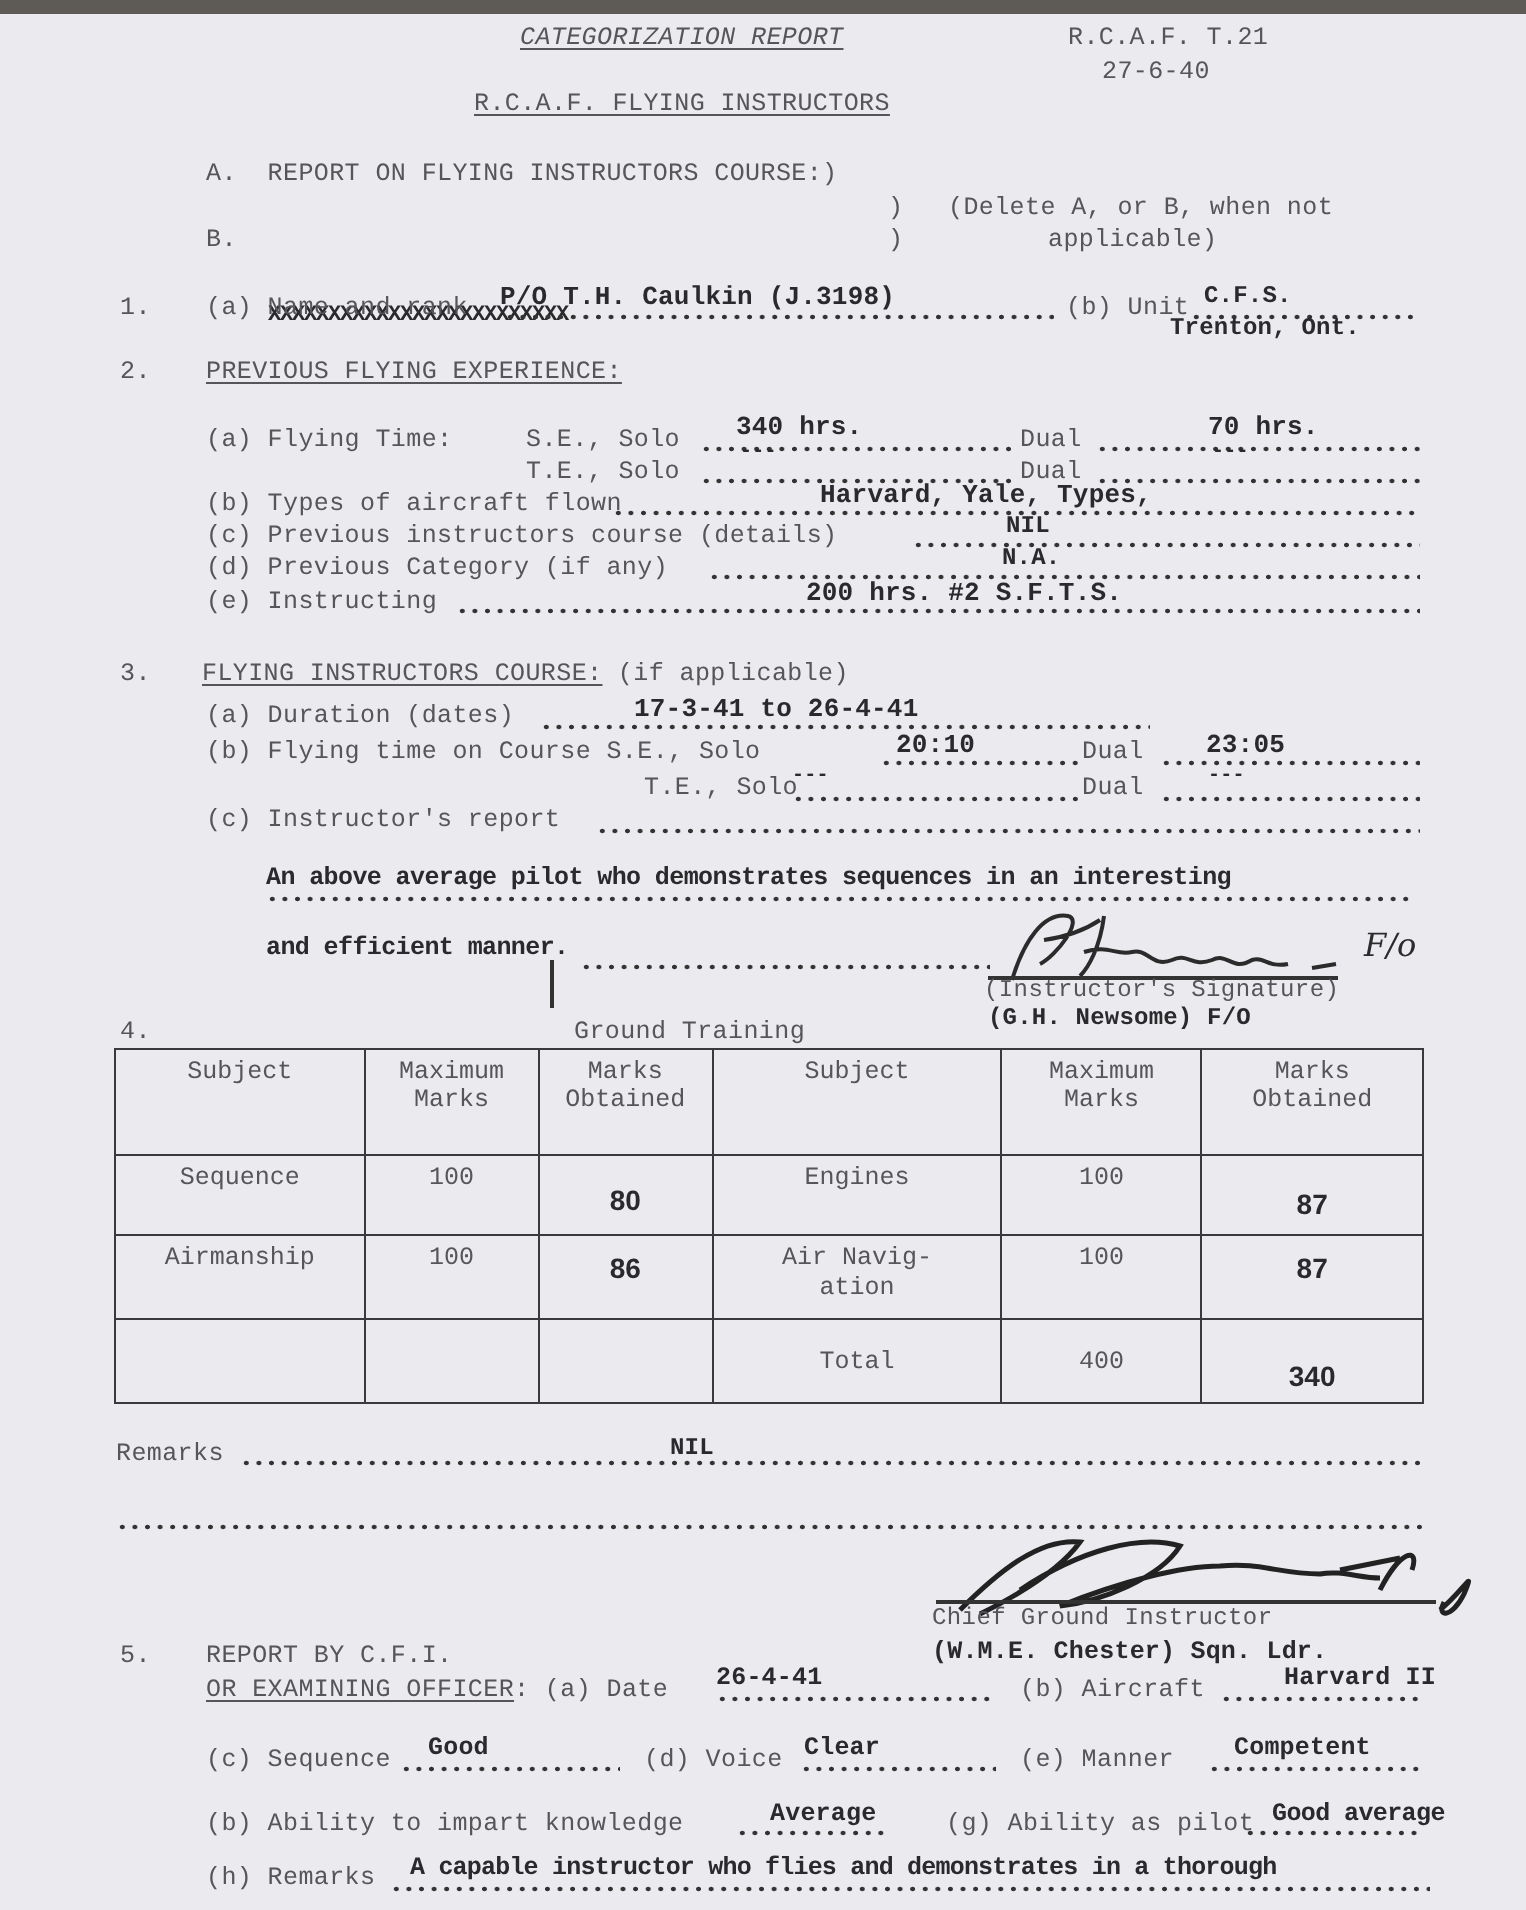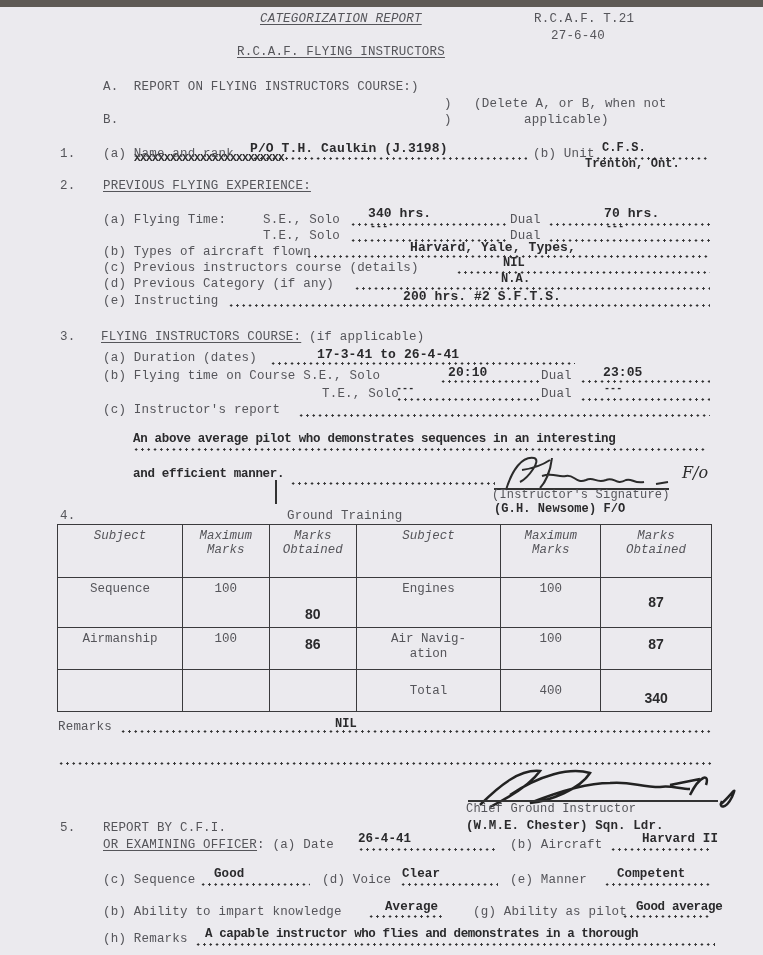--- a/index.html
+++ b/index.html
@@ -10,21 +10,21 @@
     color:#4a4a4e;
   }
   .topbar { position:absolute; left:0; top:0; width:763px; height:7px; background:#5e5a55; }
   .page { position:absolute; left:0; top:7px; width:763px; height:948px; background:#ebeaee; }
   .t { position:absolute; white-space:pre; font-size:12.5px; letter-spacing:0.2px; color:#55555a; }
   .typed { position:absolute; white-space:pre; font-family:"Liberation Mono","DejaVu Sans Mono",monospace; font-weight:bold; font-size:13px; color:#2a2a2c; letter-spacing:0.1px; }
   .u { text-decoration:underline; text-underline-offset:2px; }
   .dots { position:absolute; height:3px; background-image:radial-gradient(circle, #333 1.1px, transparent 1.3px); background-size:6.3px 3px; background-repeat:repeat-x; }
   table.gt { position:absolute; left:57px; top:524px; width:655px; border-collapse:collapse; font-size:12.5px; color:#55555a; }
   table.gt td { border:1.5px solid #3a3a3c; text-align:center; vertical-align:top; padding:4px 2px; }
-  table.gt tr.h td { height:44px;font-style:italic; }
+  table.gt tr.h td { height:44px; }
   table.gt tr.r td { height:31px; }
   table.gt .mark { font-family:"Liberation Sans","DejaVu Sans",sans-serif; font-weight:bold; font-size:14px; color:#2a2a2c; display:inline-block; }
   .sig { position:absolute; }
   .sigline { position:absolute; height:1.5px; background:#333; }
 </style>
 </head>
 <body>
 
 <div class="topbar"></div>
 <div class="page"></div>
@@ -143,21 +143,21 @@
 Obtained</span></td>
     <td><span>Subject</span></td>
     <td><span style="white-space:pre-line">Maximum
 Marks</span></td>
     <td><span style="white-space:pre-line">Marks
 Obtained</span></td>
   </tr>
   <tr class="r">
     <td><span>Sequence</span></td>
     <td><span>100</span></td>
-    <td><span class="mark" style="margin-top:24px">80</span></td>
+    <td><span class="mark" style="margin-top:10px">80</span></td>
     <td><span>Engines</span></td>
     <td><span>100</span></td>
     <td><span class="mark" style="margin-top:12px">87</span></td>
   </tr>
   <tr class="r" style="height:42px">
     <td><span>Airmanship</span></td>
     <td><span>100</span></td>
     <td><span class="mark" style="margin-top:4px">86</span></td>
     <td><span style="white-space:pre-line;line-height:15px">Air Navig-
 ation</span></td>

